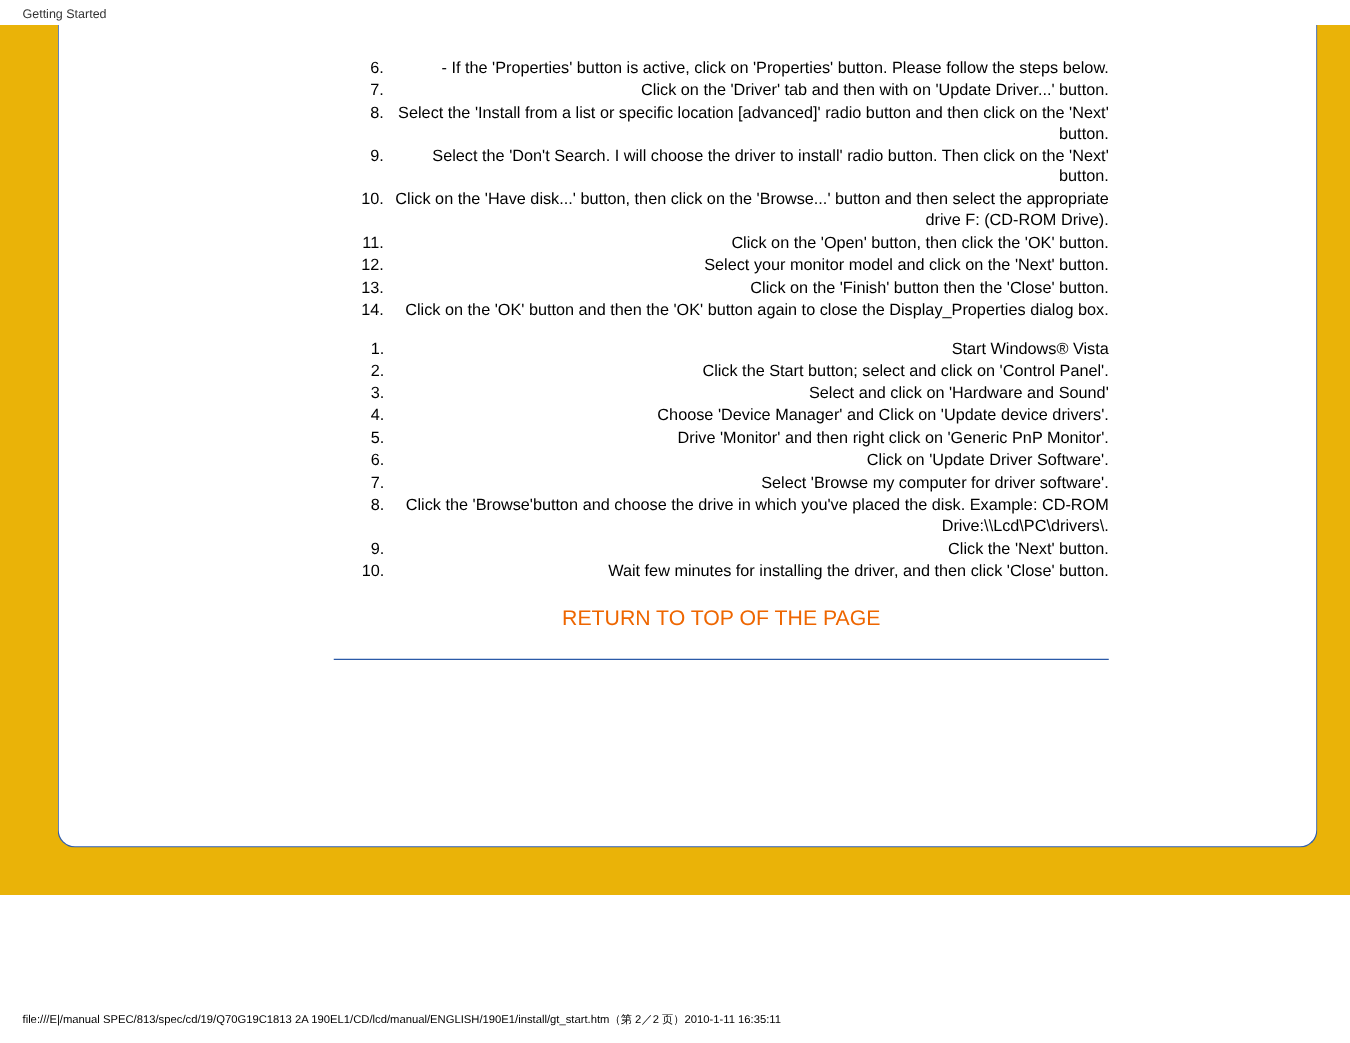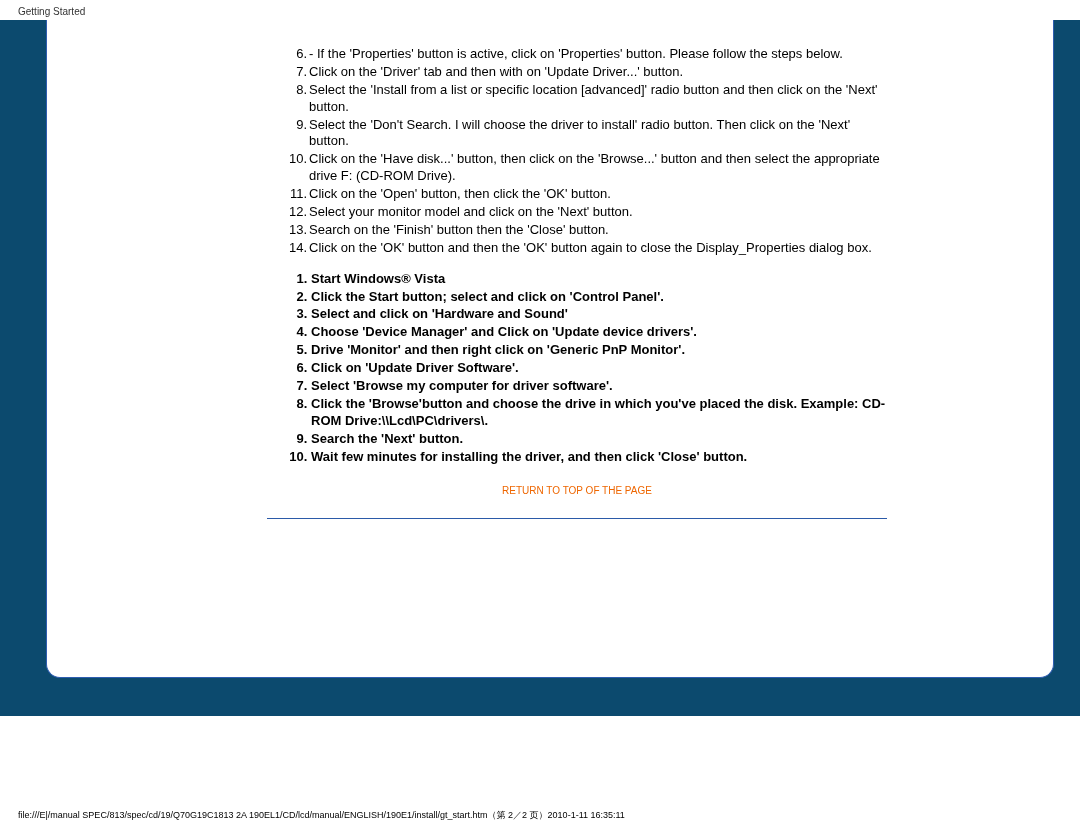--- a/index.html
+++ b/index.html
@@ -1,15 +1,15 @@
 <!DOCTYPE html>
 <html><head>
 <meta charset="utf-8">
 <style>
-  * { box-sizing: border-box; margin: 0; padding: 0; }
+  * { box-sizing: border-box; margin: 0; padding: 0; text-align: right; }
   body {
     font-family: Arial, Helvetica, sans-serif;
     font-size: 13px;
     color: #000;
     background: #fff;
     width: 1080px;
     height: 834px;
     position: relative;
   }
   .header-label {
@@ -18,21 +18,21 @@
     left: 18px;
     font-size: 10px;
     color: #333;
   }
   .blue-bg {
     position: absolute;
     top: 20px;
     left: 0;
     right: 0;
     height: 696px;
-    background: #0c4a6e;
+    background: #eab308;
     overflow: hidden;
   }
   .white-panel {
     position: absolute;
     top: 0;
     left: 46px;
     right: 26px;
     background: #fff;
     height: 658px;
     border-radius: 0 0 14px 14px;
@@ -77,30 +77,29 @@
   }
   .vista-list {
     list-style: decimal;
     margin-left: 44px;
     margin-bottom: 20px;
   }
   .vista-list > li {
     line-height: 1.3;
     margin-bottom: 1px;
     padding-left: 0px;
-    font-weight: bold;
   }
   .closing-para {
     line-height: 1.35;
     margin-bottom: 28px;
   }
   .return-link {
     color: #ee6600;
     text-align: center;
-    font-size: 10px;
+    font-size: 17px;
     margin-bottom: 22px;
   }
   .return-link span { cursor: pointer; }
   .hr {
     border: none;
     border-top: 1px solid #2b5aa8;
     margin: 0 auto;
     width: 100%;
   }
   .footer-path {
@@ -125,35 +124,35 @@
           <span class="xp-note">If the 'Properties' button is active, click on 'Properties' button. Please follow the steps below.</span>
         </li>
         <li>Click on the 'Driver' tab and then with on 'Update Driver...' button.</li>
         <li>Select the 'Install from a list or specific location [advanced]' radio button and then click on the 'Next' button.</li>
         <li>Select the 'Don't Search. I will choose the driver to install' radio button. Then click on the 'Next' button.</li>
         <li>Click on the 'Have disk...' button, then click on the 'Browse...' button and then select the appropriate drive F: (CD-ROM Drive).</li>
         <li>Click on the 'Open' button, then click the 'OK' button.</li>
         <li>
           <span>Select your monitor model and click on the 'Next' button.</span>
         </li>
-        <li>Search on the 'Finish' button then the 'Close' button.</li>
+        <li>Click on the 'Finish' button then the 'Close' button.</li>
         <li>Click on the 'OK' button and then the 'OK' button again to close the Display_Properties dialog box.</li>
       </ol>
 
 
       <ol class="vista-list">
         <li>Start Windows® Vista</li>
         <li>Click the Start button; select and click on 'Control Panel'.</li>
         <li>Select and click on 'Hardware and Sound'</li>
         <li>Choose 'Device Manager' and Click on 'Update device drivers'.</li>
         <li>Drive 'Monitor' and then right click on 'Generic PnP Monitor'.</li>
         <li>Click on 'Update Driver Software'.</li>
         <li>Select 'Browse my computer for driver software'.</li>
         <li>Click the 'Browse'button and choose the drive in which you've placed the disk. Example: CD-ROM Drive:\\Lcd\PC\drivers\.</li>
-        <li>Search the 'Next' button.</li>
+        <li>Click the 'Next' button.</li>
         <li>Wait few minutes for installing the driver, and then click 'Close' button.</li>
       </ol>
 
 
       <div class="return-link">
         <span>RETURN TO TOP OF THE PAGE</span>
       </div>
 
       <hr class="hr">
     </div>

